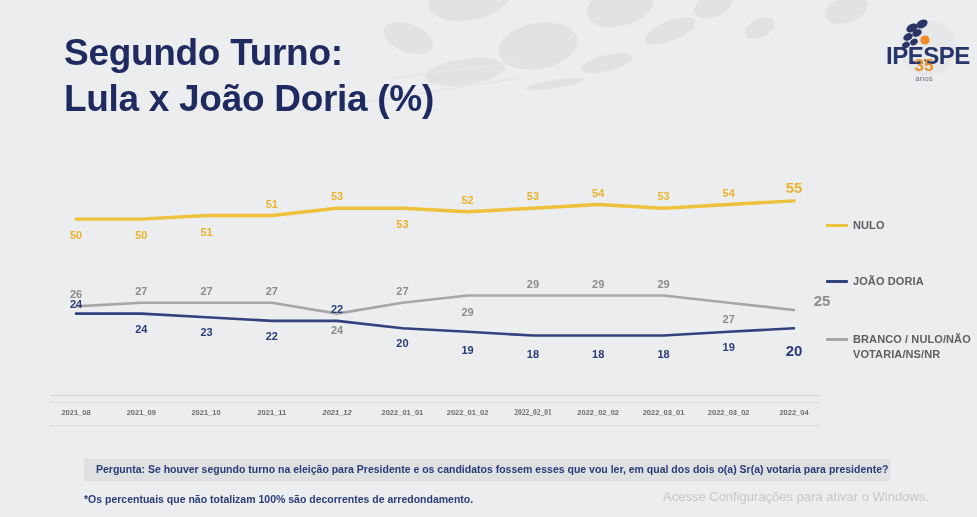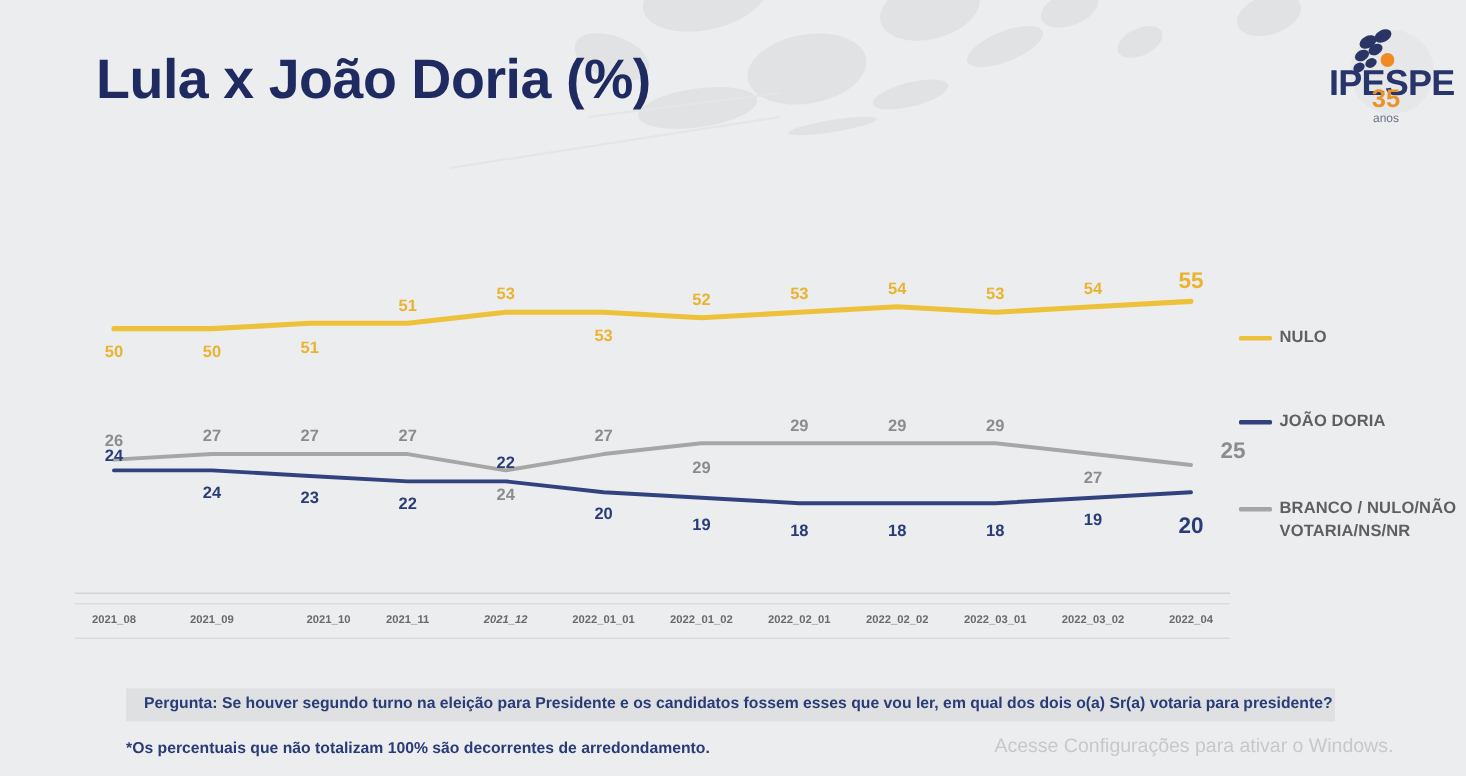--- a/index.html
+++ b/index.html
@@ -75,20 +75,21 @@
       <ellipse cx="760" cy="28" rx="16" ry="9" transform="rotate(-25 760 28)"></ellipse>
       <ellipse cx="846" cy="10" rx="22" ry="13" transform="rotate(-18 846 10)"></ellipse>
     </g>
     <g stroke="#e3e5e7" stroke-width="1.5" fill="none">
       <path d="M392 78 L520 62"></path>
       <path d="M300 112 L520 78"></path>
     </g>
   </svg>
 
   <div id="title">
+    <span>Segundo Turno:</span>
     <span class="l2">Lula x João Doria (%)</span>
   </div>
 
   <div id="logo">
     <svg width="80" height="76" viewBox="0 0 80 76">
       <circle cx="44" cy="36" r="28" fill="#e6e7e9"></circle>
       <g fill="#e6e7e9">
         <circle cx="56" cy="16" r="3.2"></circle>
           <circle cx="64" cy="24" r="3.2"></circle>
         <circle cx="66" cy="36" r="3.2"></circle>
@@ -155,26 +156,26 @@
         <div class="dlabel dl-branco" style="left: 548.2px; top: 127.5px;">29</div>
         <div class="dlabel dl-branco" style="left: 613.5px; top: 127.5px;">29</div>
         <div class="dlabel dl-branco" style="left: 678.7px; top: 162.7px;">27</div>
         <div class="dlabel dl-branco dl-last" style="left: 772px; top: 142px;">25</div>
       </div>
   </div>
   <div id="axis-line"></div>
   <div id="xaxis">
       <div class="xtick" style="left: 26px;">2021_08</div>
       <div class="xtick" style="left: 91.3px;">2021_09</div>
-      <div class="xtick" style="left: 169px;">2021_10</div>
+      <div class="xtick" style="left: 156px;">2021_10</div>
       <div class="xtick" style="left: 221.8px;">2021_11</div>
       <div class="xtick" style="left: 287.1px; font-style: italic;">2021_12</div>
       <div class="xtick" style="left: 352.4px;">2022_01_01</div>
       <div class="xtick" style="left: 417.6px;">2022_01_02</div>
-      <div class="xtick" style="left: 482.9px;">2022_02_01</div>
+      <div class="xtick" style="left: 482.9px; font-family: Liberation Serif, serif;">2022_02_01</div>
       <div class="xtick" style="left: 548.2px;">2022_02_02</div>
       <div class="xtick" style="left: 613.5px;">2022_03_01</div>
       <div class="xtick" style="left: 678.7px;">2022_03_02</div>
       <div class="xtick" style="left: 744px;">2022_04</div>
     </div>
 </div>
 
 <div id="legend">
     <div class="lg-item" style="top: 0px;">
       <span class="lg-swatch" style="background: rgb(238, 193, 58);"></span>

